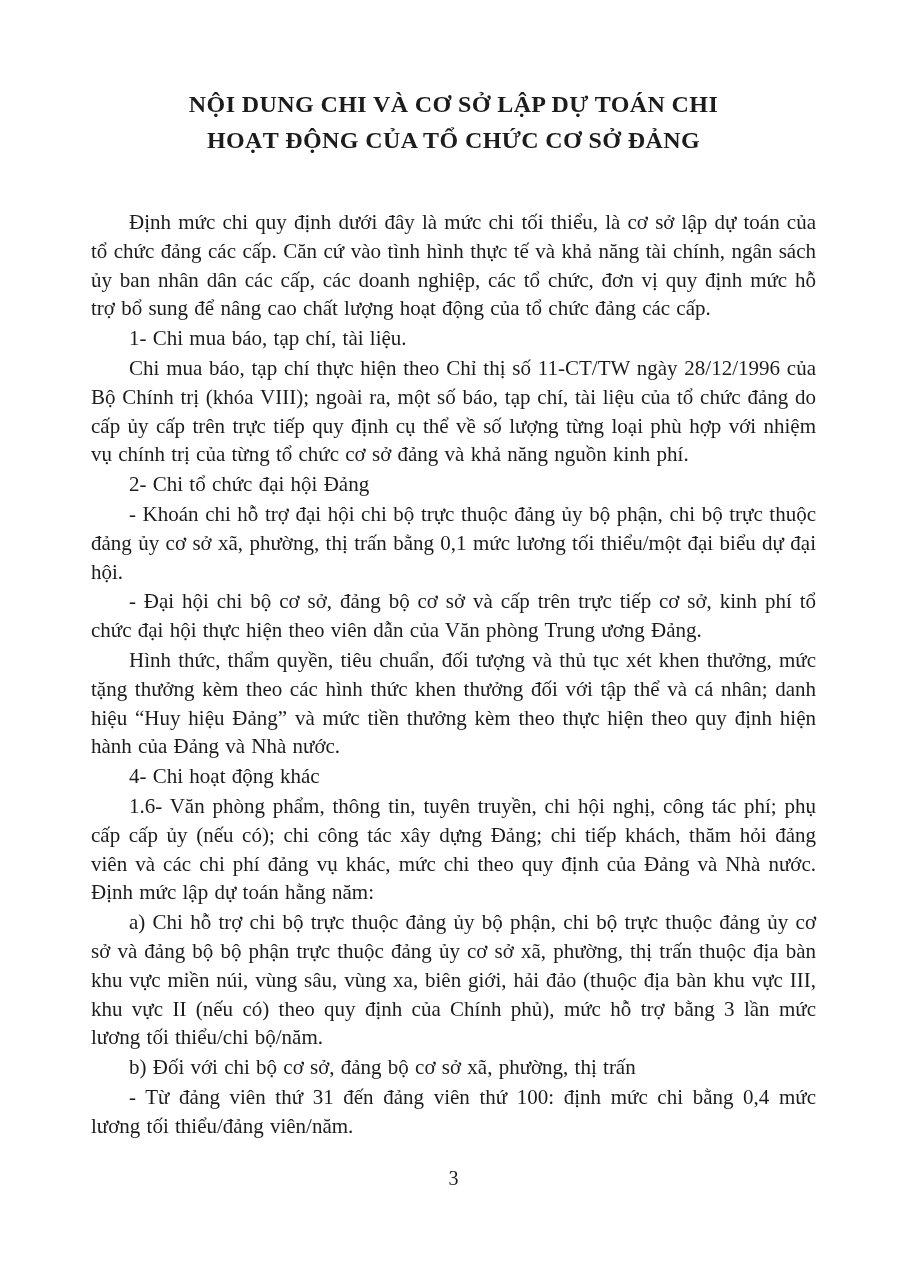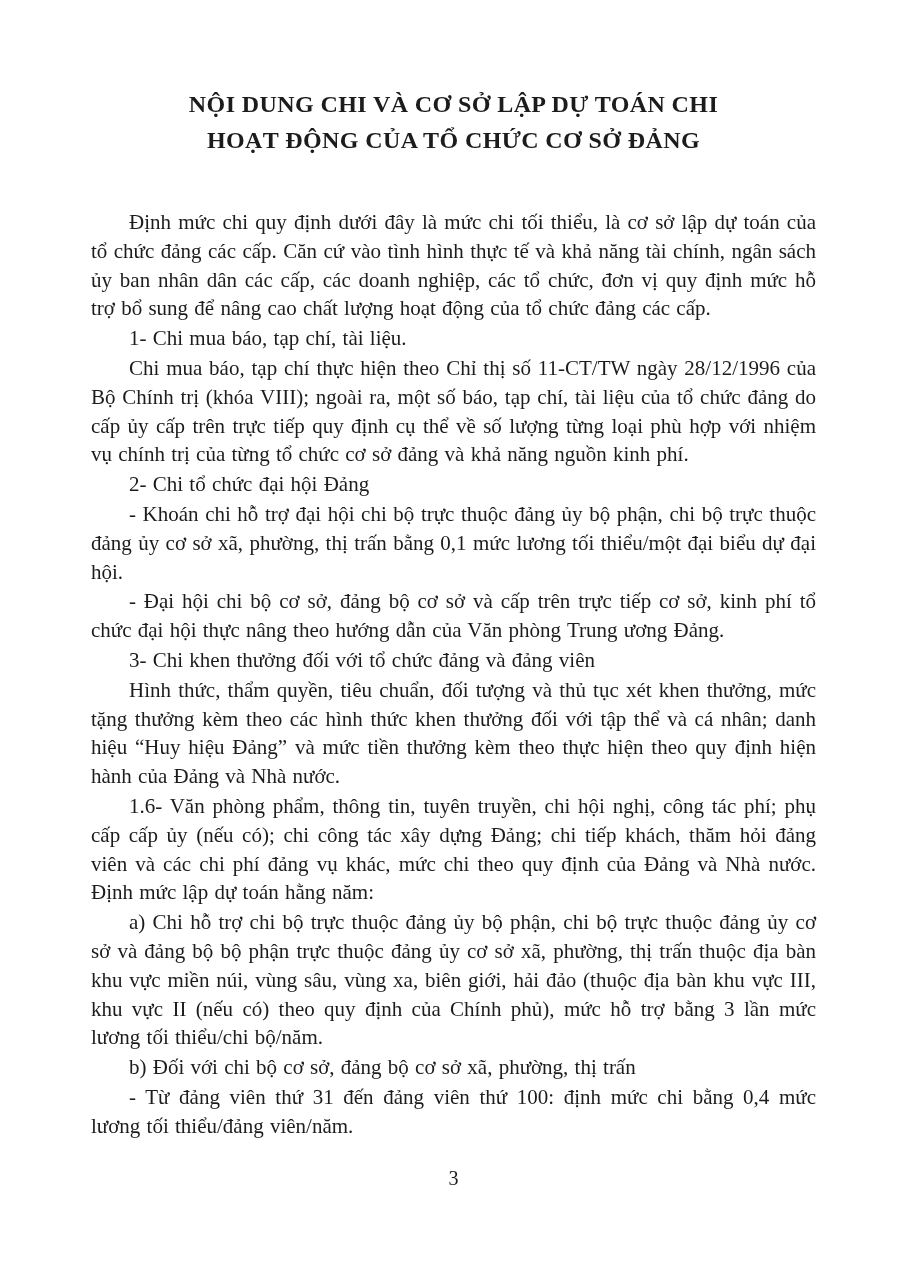--- a/index.html
+++ b/index.html
@@ -49,23 +49,23 @@
     <span>NỘI DUNG CHI VÀ CƠ SỞ LẬP DỰ TOÁN CHI</span><br>
     <span>HOẠT ĐỘNG CỦA TỔ CHỨC CƠ SỞ ĐẢNG</span>
   </h1>
 
   <div class="doc-body">
     <p>Định mức chi quy định dưới đây là mức chi tối thiểu, là cơ sở lập dự toán của tổ chức đảng các cấp. Căn cứ vào tình hình thực tế và khả năng tài chính, ngân sách ủy ban nhân dân các cấp, các doanh nghiệp, các tổ chức, đơn vị quy định mức hỗ trợ bổ sung để nâng cao chất lượng hoạt động của tổ chức đảng các cấp.</p>
     <p>1- Chi mua báo, tạp chí, tài liệu.</p>
     <p>Chi mua báo, tạp chí thực hiện theo Chỉ thị số 11-CT/TW ngày 28/12/1996 của Bộ Chính trị (khóa VIII); ngoài ra, một số báo, tạp chí, tài liệu của tổ chức đảng do cấp ủy cấp trên trực tiếp quy định cụ thể về số lượng từng loại phù hợp với nhiệm vụ chính trị của từng tổ chức cơ sở đảng và khả năng nguồn kinh phí.</p>
     <p>2- Chi tổ chức đại hội Đảng</p>
     <p>- Khoán chi hỗ trợ đại hội chi bộ trực thuộc đảng ủy bộ phận, chi bộ trực thuộc đảng ủy cơ sở xã, phường, thị trấn bằng 0,1 mức lương tối thiểu/một đại biểu dự đại hội.</p>
-    <p>- Đại hội chi bộ cơ sở, đảng bộ cơ sở và cấp trên trực tiếp cơ sở, kinh phí tổ chức đại hội thực nâng theo hướng dẫn của Văn phòng Trung ương Đảng.</p>
-    <p>3- Chi khen thưởng đối với tổ chức đảng và đảng viên</p>
+    <p>- Đại hội chi bộ cơ sở, đảng bộ cơ sở và cấp trên trực tiếp cơ sở, kinh phí tổ chức đại hội thực hiện theo viên dẫn của Văn phòng Trung ương Đảng.</p>
     <p>Hình thức, thẩm quyền, tiêu chuẩn, đối tượng và thủ tục xét khen thưởng, mức tặng thưởng kèm theo các hình thức khen thưởng đối với tập thể và cá nhân; danh hiệu “Huy hiệu Đảng” và mức tiền thưởng kèm theo thực hiện theo quy định hiện hành của Đảng và Nhà nước.</p>
+    <p>4- Chi hoạt động khác</p>
     <p>1.6- Văn phòng phẩm, thông tin, tuyên truyền, chi hội nghị, công tác phí; phụ cấp cấp ủy (nếu có); chi công tác xây dựng Đảng; chi tiếp khách, thăm hỏi đảng viên và các chi phí đảng vụ khác, mức chi theo quy định của Đảng và Nhà nước. Định mức lập dự toán hằng năm:</p>
     <p>a) Chi hỗ trợ chi bộ trực thuộc đảng ủy bộ phận, chi bộ trực thuộc đảng ủy cơ sở và đảng bộ bộ phận trực thuộc đảng ủy cơ sở xã, phường, thị trấn thuộc địa bàn khu vực miền núi, vùng sâu, vùng xa, biên giới, hải đảo (thuộc địa bàn khu vực III, khu vực II (nếu có) theo quy định của Chính phủ), mức hỗ trợ bằng 3 lần mức lương tối thiểu/chi bộ/năm.</p>
     <p>b) Đối với chi bộ cơ sở, đảng bộ cơ sở xã, phường, thị trấn</p>
     <p>- Từ đảng viên thứ 31 đến đảng viên thứ 100: định mức chi bằng 0,4 mức lương tối thiểu/đảng viên/năm.</p>
   </div>
 
   <div class="page-number">3</div>
 
 </div>
 

